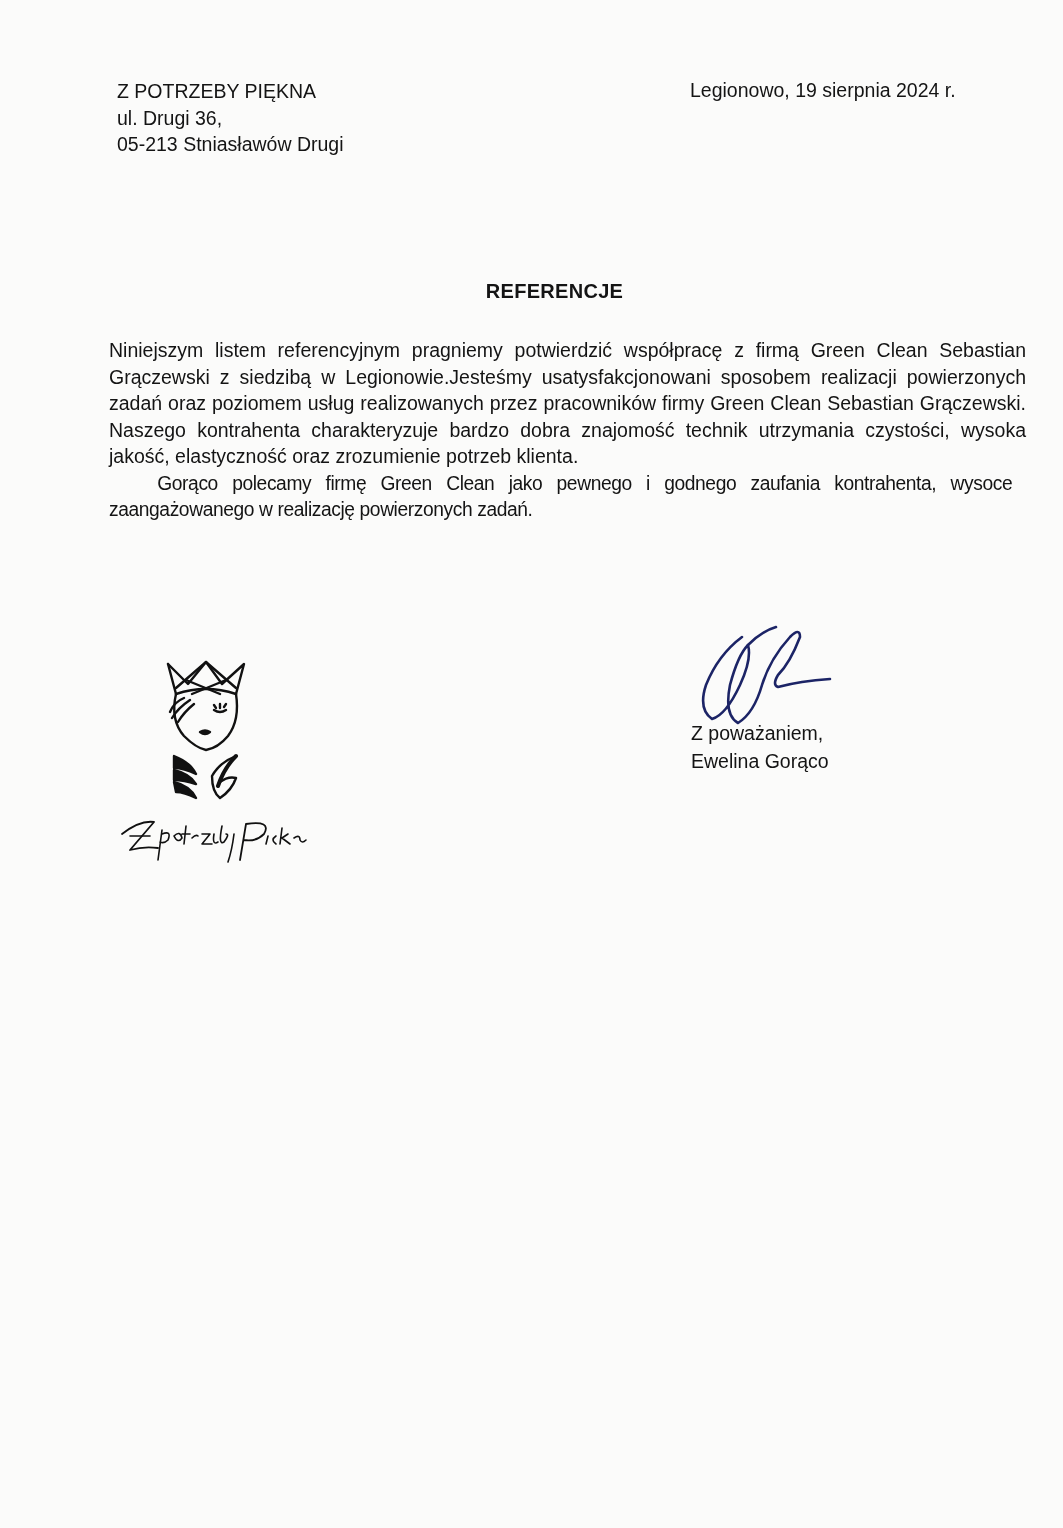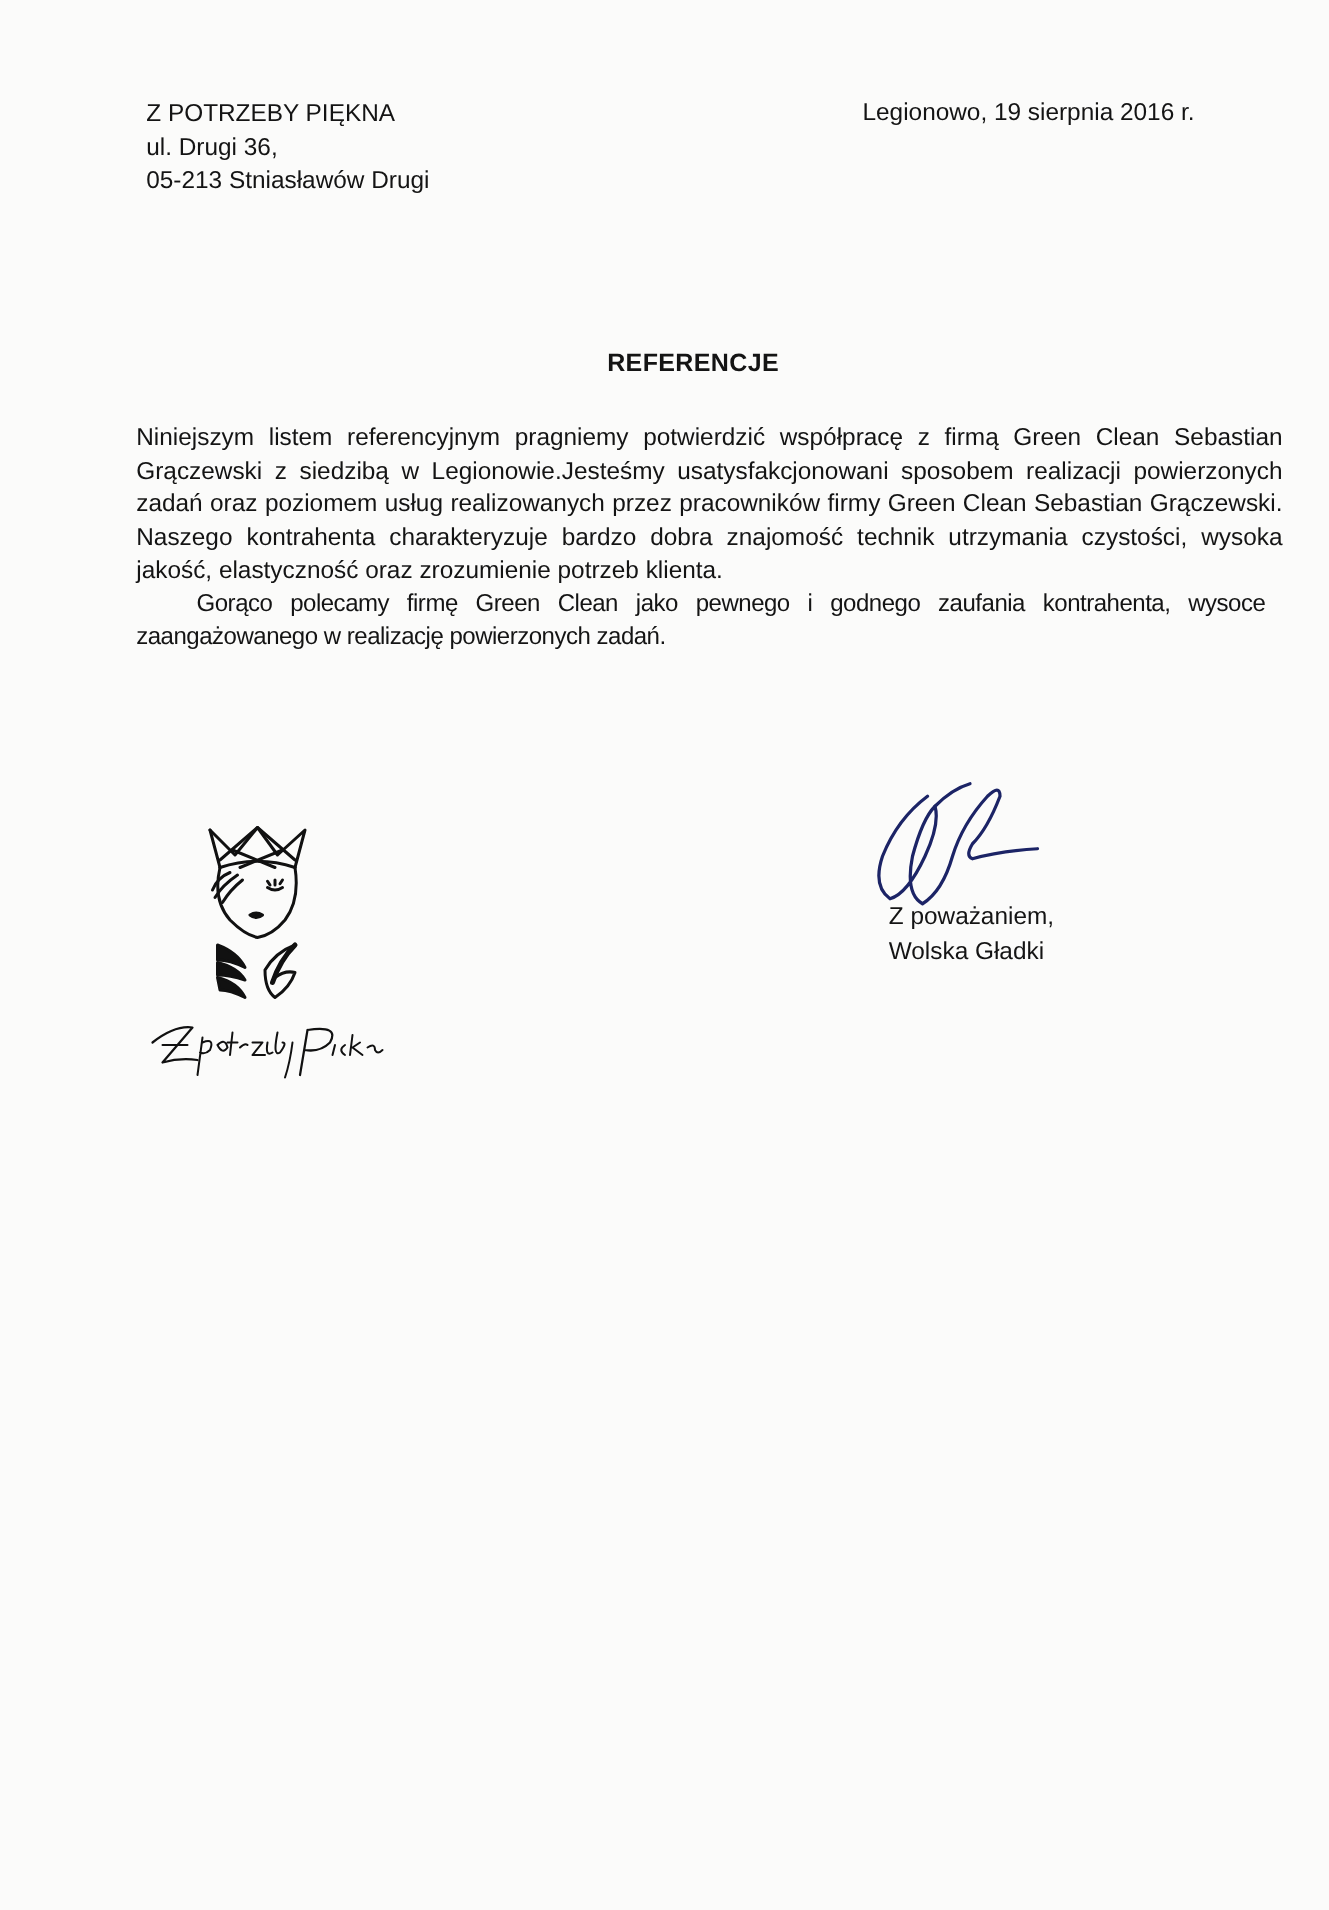--- a/index.html
+++ b/index.html
@@ -41,36 +41,36 @@
     transform-origin: left;
   }
   .logo {
     position: absolute; left: 100px; top: 650px; width: 220px; height: 220px;
   }
   .signature {
     position: absolute; left: 690px; top: 615px; width: 160px; height: 120px;
   }
   .closing {
     position: absolute; left: 691px; top: 719px;
-    font-size: 19.5px; line-height: 28px; margin-left: 20px;
+    font-size: 19.5px; line-height: 28px;
   }
   .closing div { white-space: nowrap; }
 </style>
 </head>
 <body>
 
 <div class="page">
 
   <div class="sender">
     <div>Z POTRZEBY PIĘKNA</div>
     <div>ul. Drugi 36,</div>
     <div>05-213 Stniasławów Drugi</div>
   </div>
 
-  <div class="date">Legionowo, 19 sierpnia 2016 r.</div>
+  <div class="date">Legionowo, 19 sierpnia 2024 r.</div>
 
   <div class="title">REFERENCJE</div>
 
   <div class="body">
     <p class="p1">Niniejszym listem referencyjnym pragniemy potwierdzić współpracę z firmą Green Clean Sebastian Grączewski z siedzibą w Legionowie.Jesteśmy usatysfakcjonowani sposobem realizacji powierzonych zadań oraz poziomem usług realizowanych przez pracowników firmy Green Clean Sebastian Grączewski. Naszego kontrahenta charakteryzuje bardzo dobra znajomość technik utrzymania czystości, wysoka jakość, elastyczność oraz zrozumienie potrzeb klienta.</p>
     <p class="p2">Gorąco polecamy firmę Green Clean jako pewnego i godnego zaufania kontrahenta, wysoce zaangażowanego w realizację powierzonych zadań.</p>
   </div>
 
   <svg class="logo" viewBox="0 0 220 220" fill="none" stroke="#111" stroke-width="2.4" stroke-linecap="round" stroke-linejoin="round">
 
@@ -103,16 +103,16 @@
     <path d="M168 186 L166 194 M176 186 Q170 190 176 194 M182 178 L180 194 M182 188 L188 184 M182 188 L190 194 M194 188 Q200 184 200 190 Q202 194 206 190" stroke-width="1.6"></path>
   </svg>
 
   <svg class="signature" viewBox="0 0 160 120" fill="none" stroke="#1c2466" stroke-width="2.6" stroke-linecap="round" stroke-linejoin="round">
     <path d="M52 22 Q28 40 16 70 Q8 94 22 104 Q36 100 50 70 Q62 44 58 30 Q48 40 40 70 Q34 100 48 108 Q64 98 72 70 Q80 44 100 22 Q110 12 110 22 Q100 48 88 60 Q82 70 88 72 Q110 66 140 64"></path>
     <path d="M58 30 Q72 16 86 12"></path>
   </svg>
 
   <div class="closing">
     <div>Z poważaniem,</div>
-    <div>Wolska Gładki</div>
+    <div>Ewelina Gorąco</div>
   </div>
 
 </div>
 
 </body></html>

